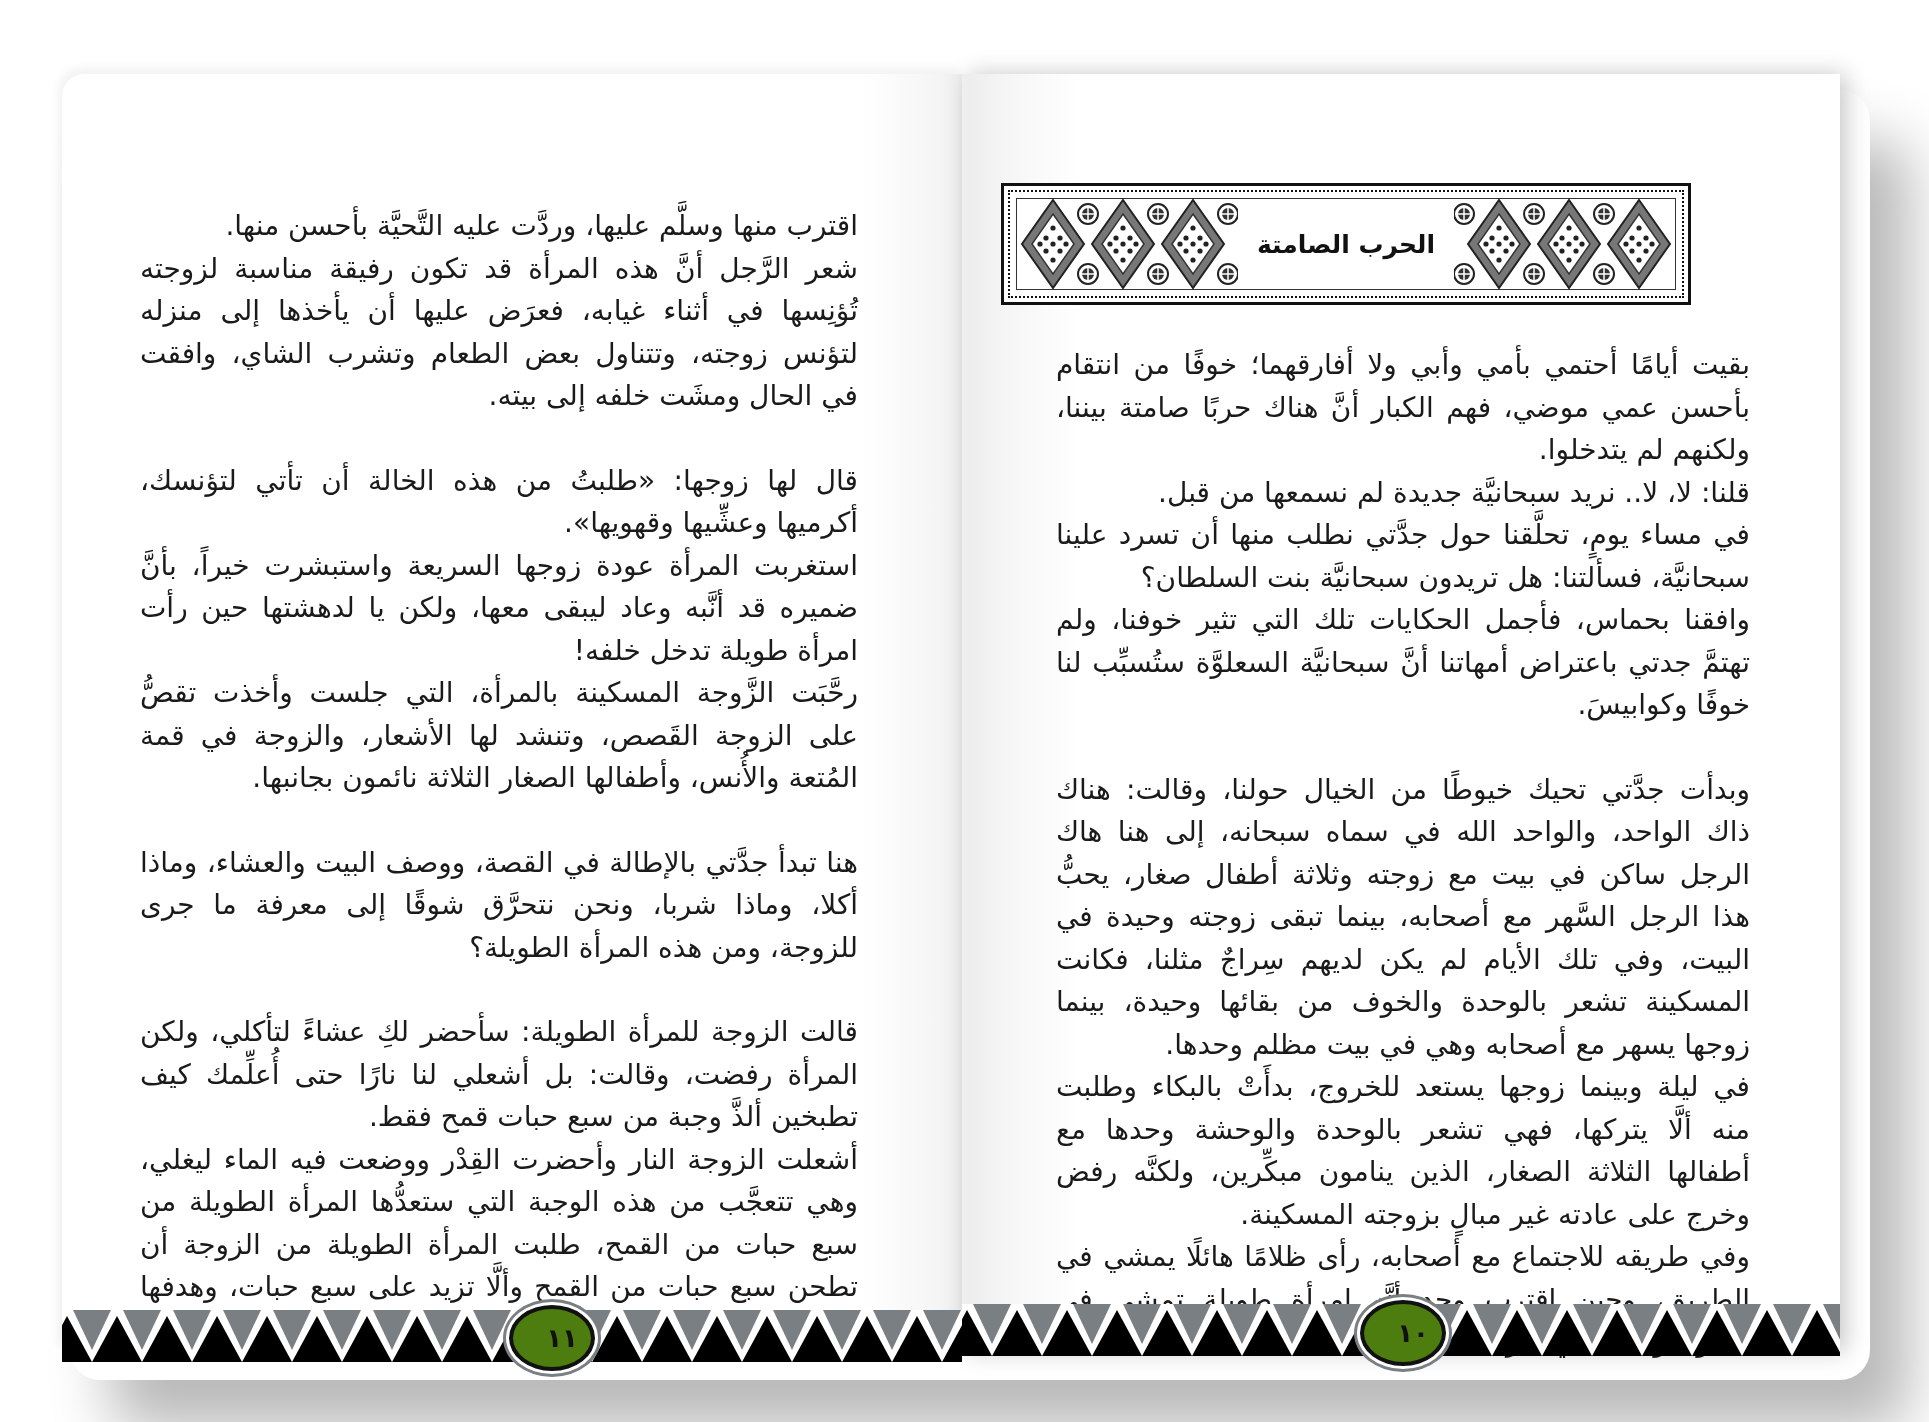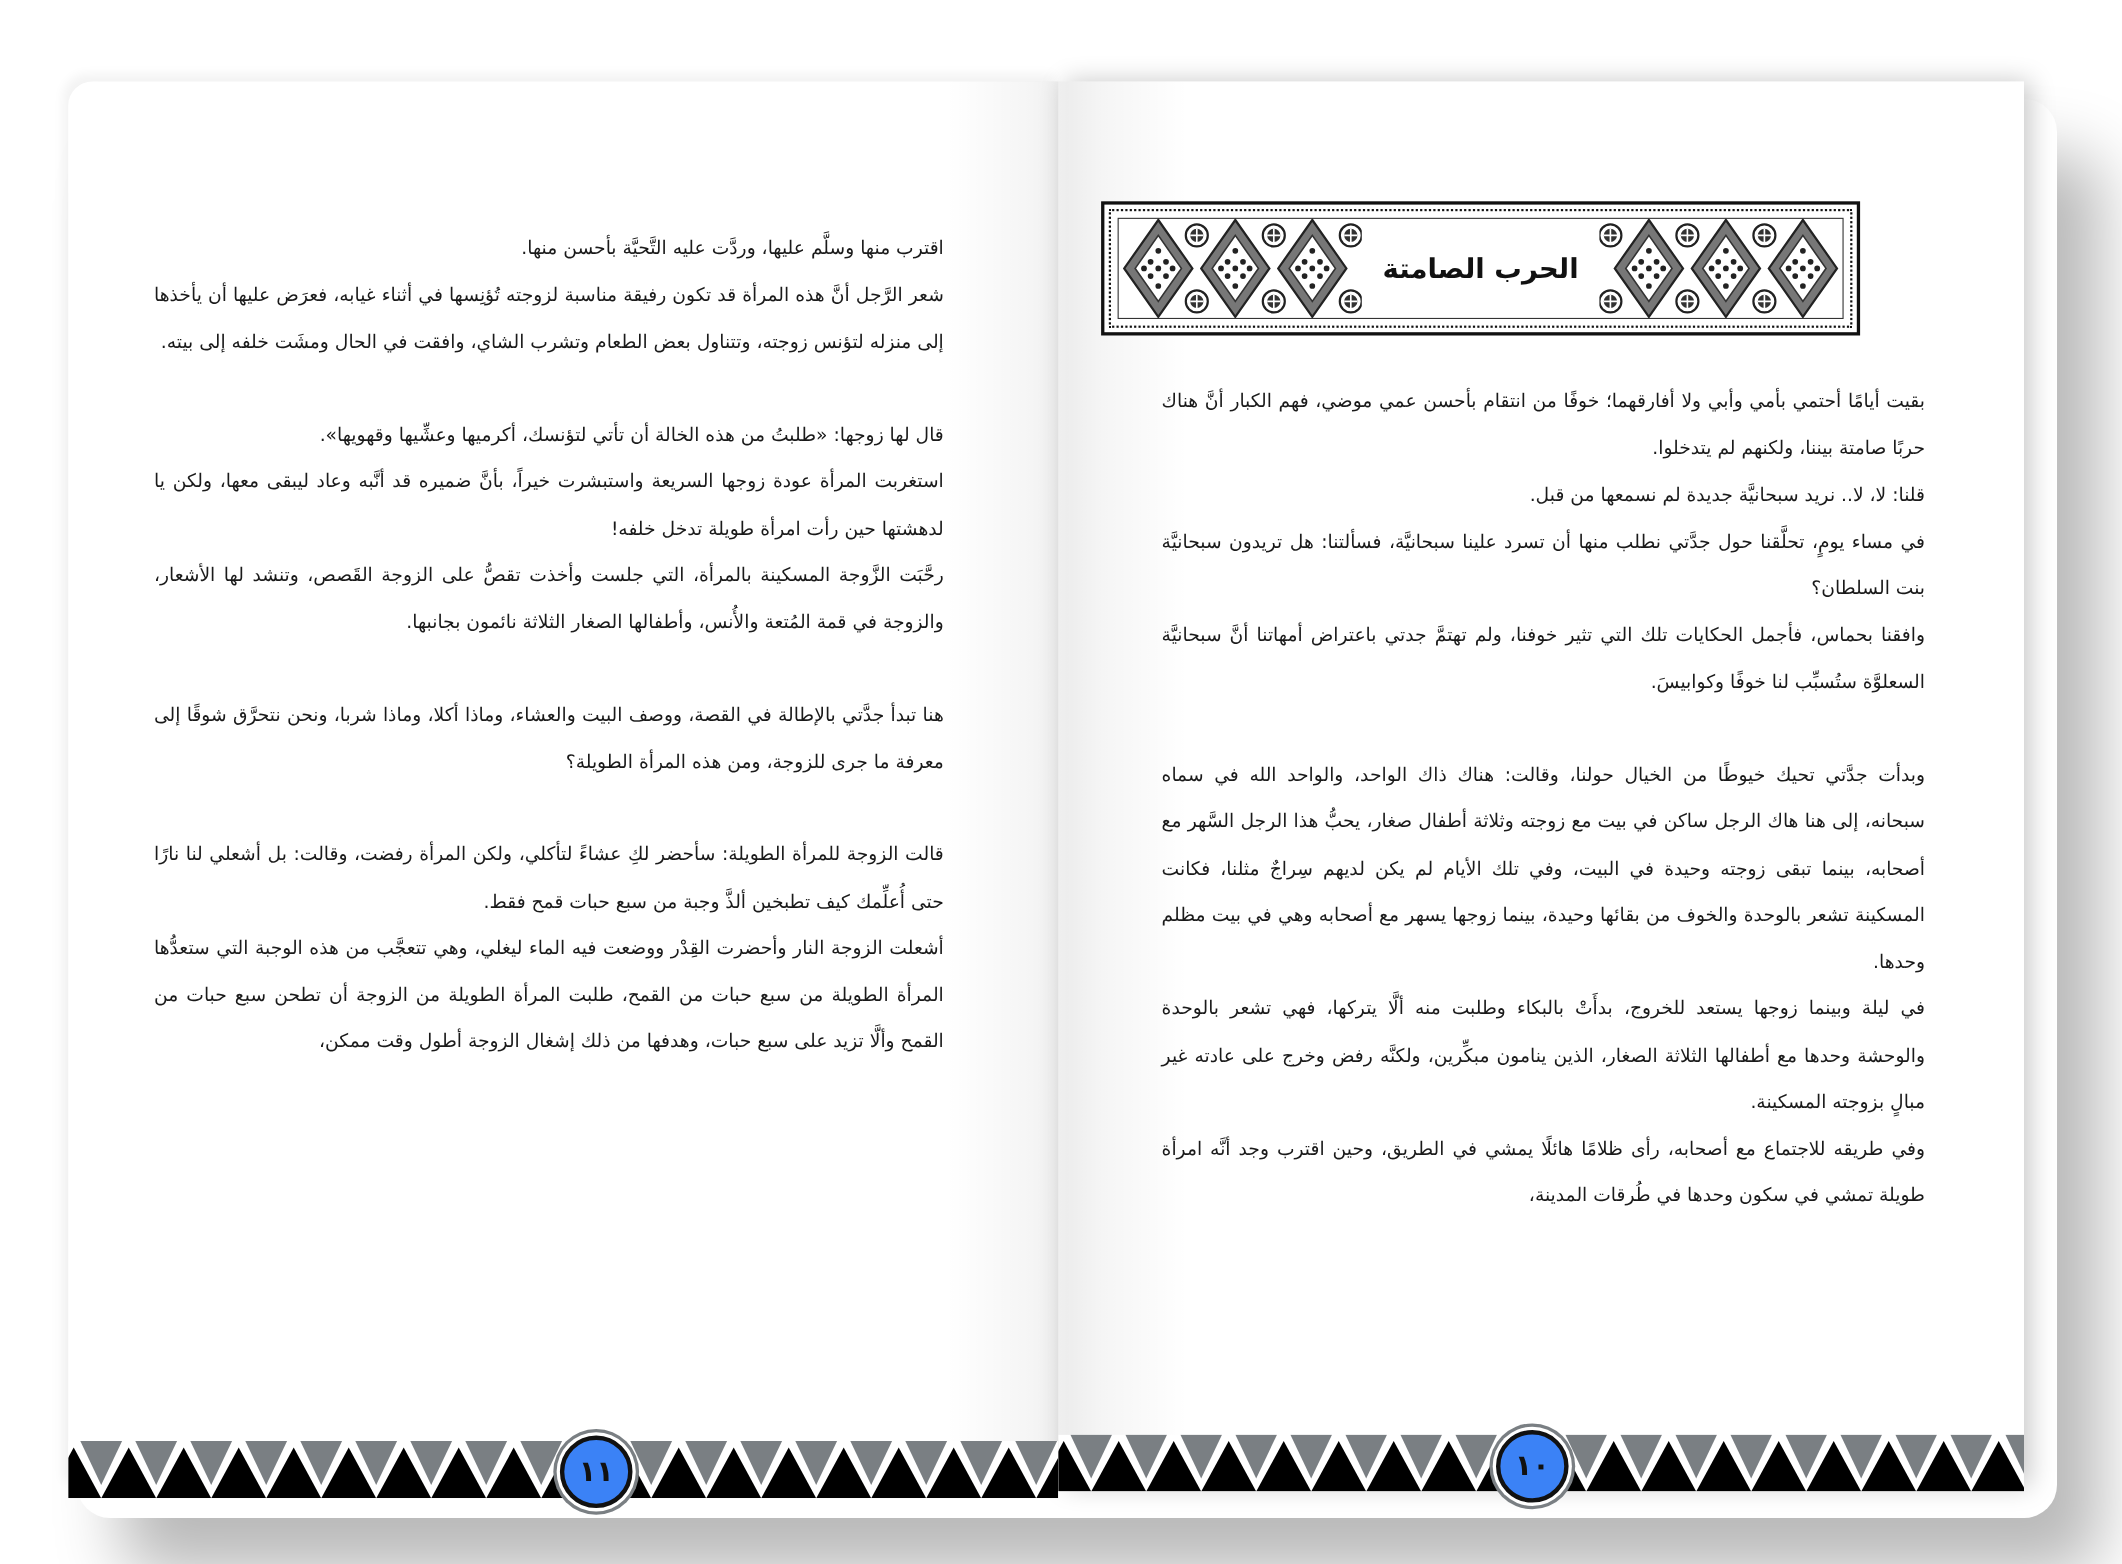--- a/index.html
+++ b/index.html
@@ -60,21 +60,21 @@
         rgba(0,0,0,0.04) 65%,
         rgba(0,0,0,0) 100%);
       pointer-events: none;
     }
     .text-block {
       position: absolute;
       direction: rtl;
       text-align: justify;
       text-align-last: right;
       font-family: "DejaVu Sans", sans-serif;
-      font-size: 17px;
+      font-size: 28px;
       line-height: 42.5px;
       color: #1a1a1a;
     }
     .text-block p {
       margin: 0;
     }
     .text-block .gap {
       height: 42px;
     }
     .left-text {
@@ -136,31 +136,32 @@
     .footer-right {
       left: 962px;
       top: 1304px;
       width: 878px;
     }
     .page-num {
       position: absolute;
       width: 58px;
       height: 58px;
       border-radius: 50%;
-      background: #3b82f6;
+      background: #4d7c0f;
       border: 4px solid #111;
       box-shadow: 0 0 0 3px #fff, 0 0 0 6px #7a7f83;
       display: flex;
       align-items: center;
       justify-content: center;
       font-size: 26px;
       font-weight: bold;
       color: #111;
       direction: rtl;
       font-family: "DejaVu Sans", sans-serif;
+      padding-left: 20px;
     }
     .pn-left { left: 509px; top: 1305px; }
     .pn-right { left: 1360px; top: 1300px; }
   </style>
 </head>
 <body>
 
 <div class="stage">
   <div class="book-shadow"></div>
 

